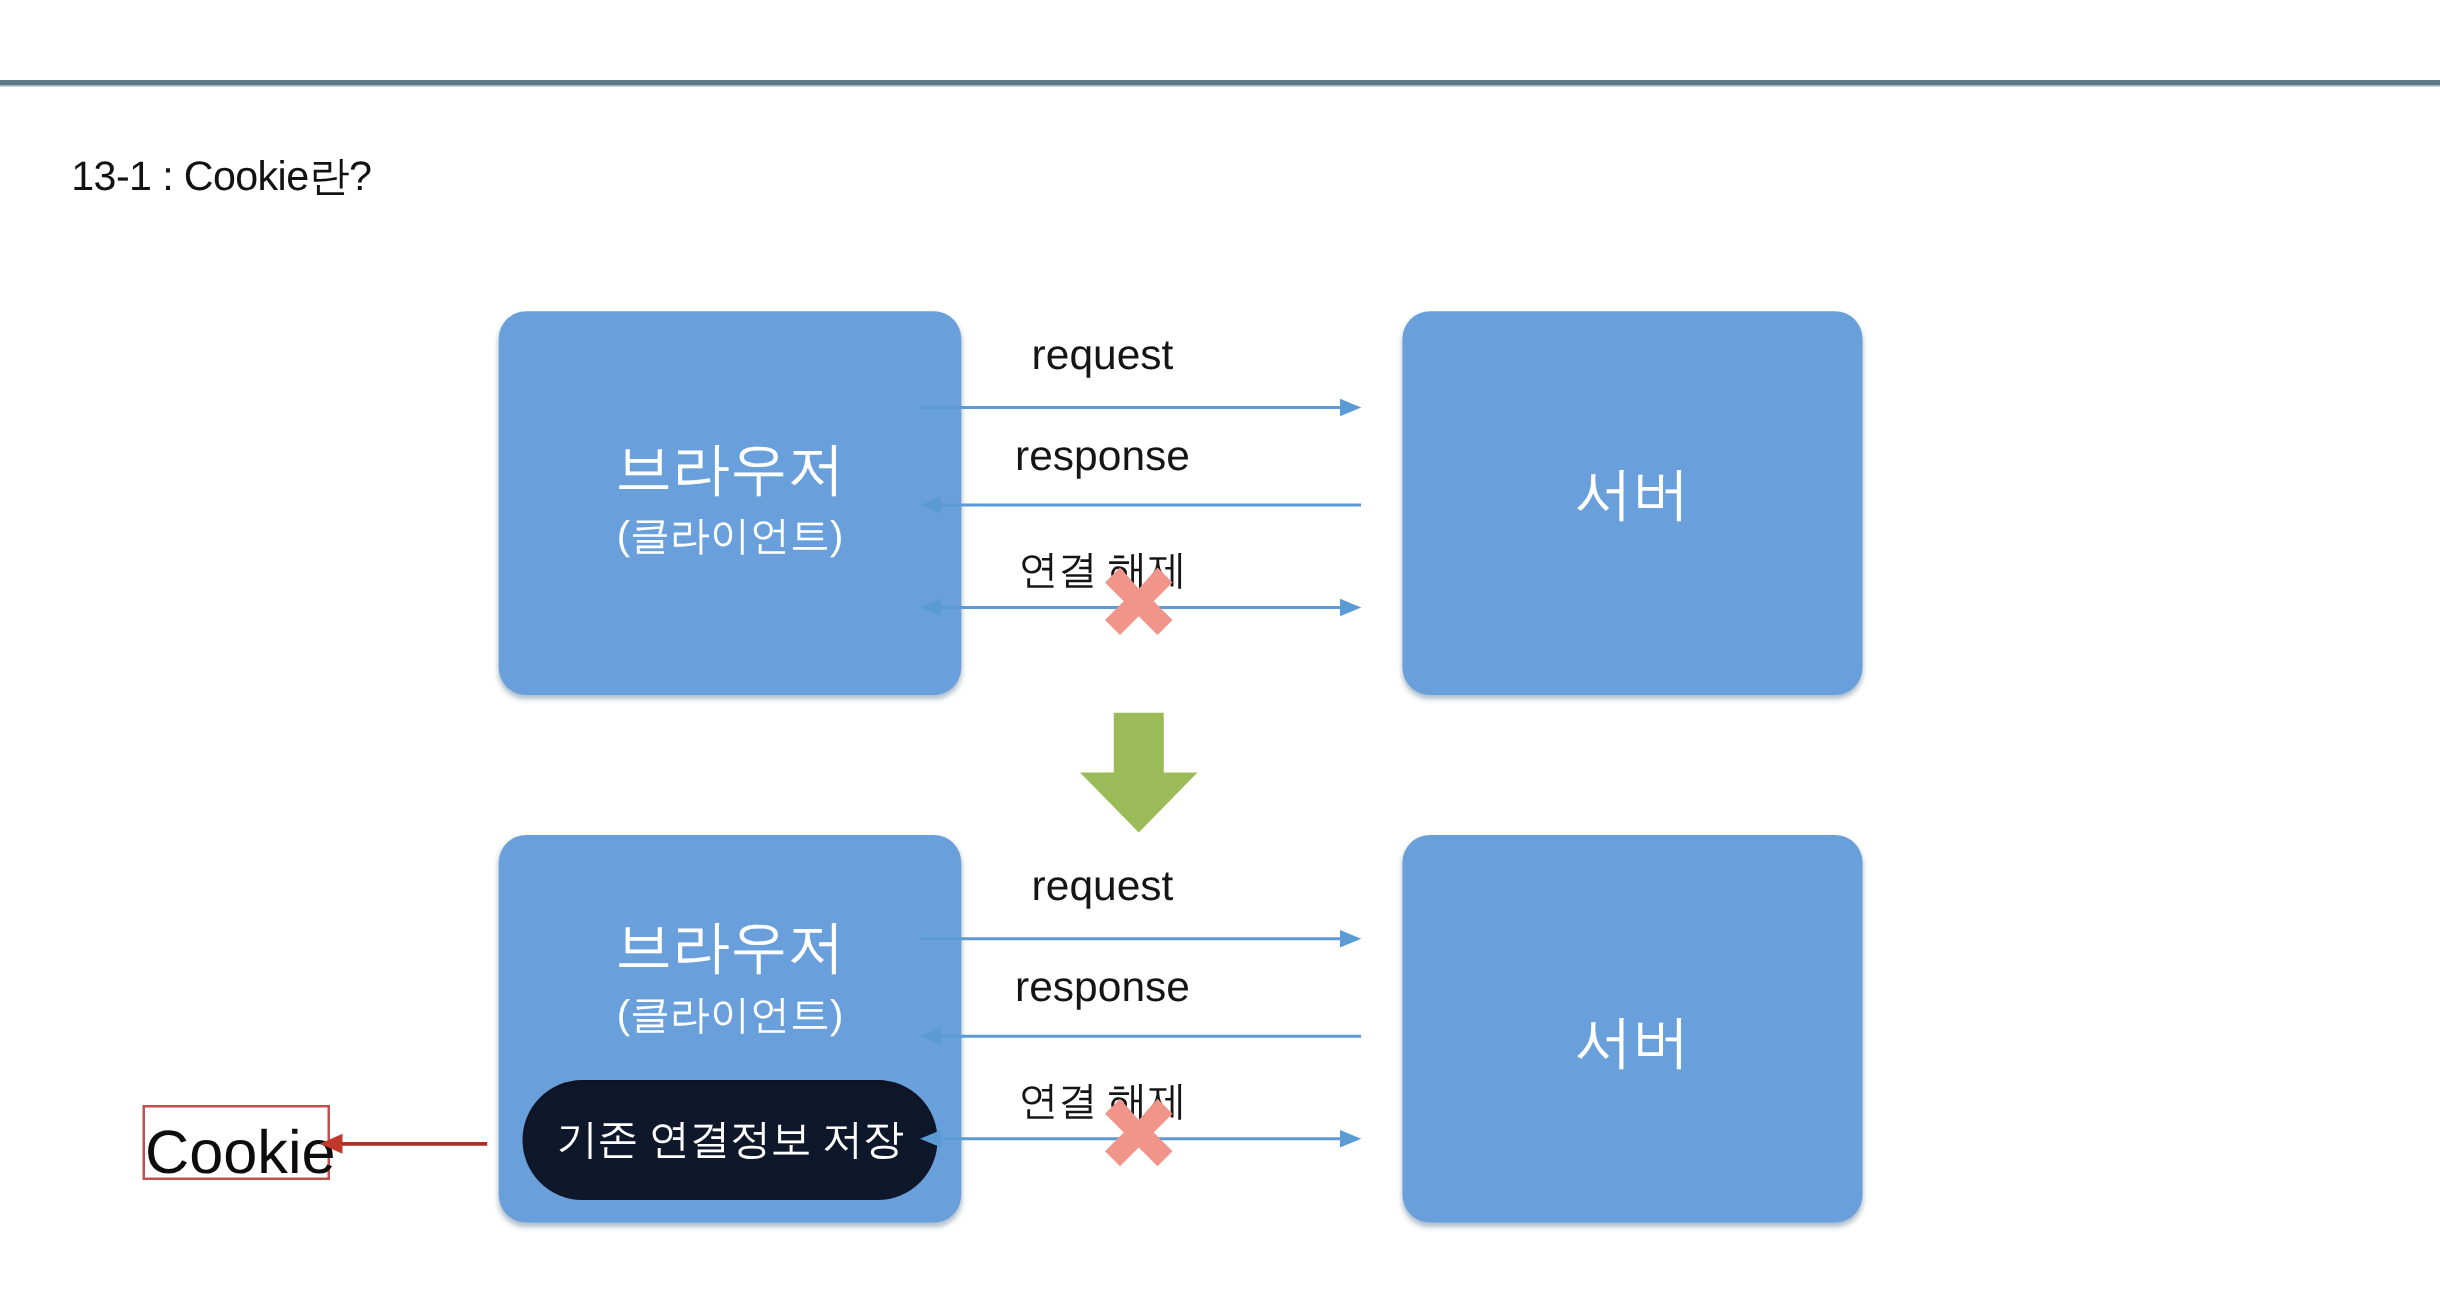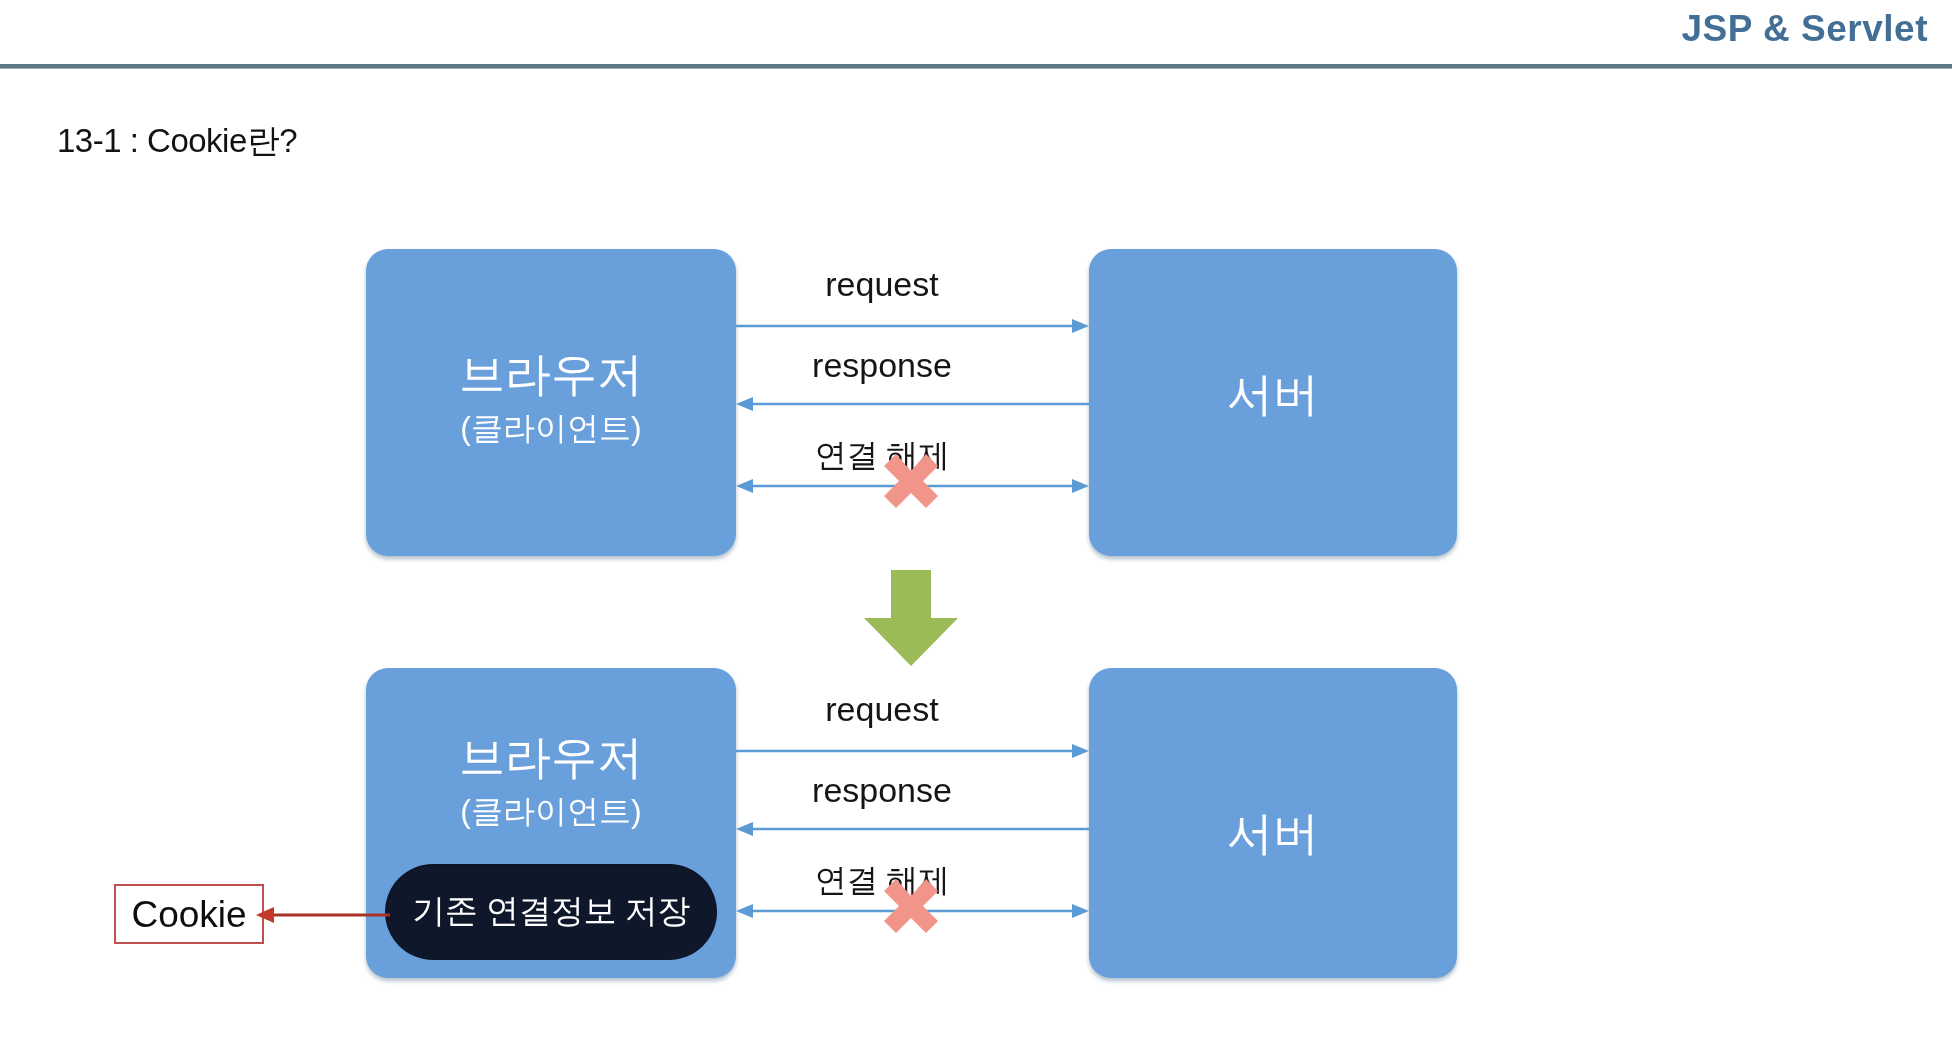--- a/index.html
+++ b/index.html
@@ -53,20 +53,21 @@
     white-space: nowrap;
   }
 
   
   .node {
     position: absolute;
     border-radius: 22px;
     background: #69A0DB;
     box-shadow: 0 3px 4px rgba(80,110,140,0.45);
     color: #ffffff;
+    margin-left: 33px;
   }
   .node .node-label {
     position: absolute;
     left: 0;
     width: 100%;
     text-align: center;
     white-space: nowrap;
   }
   .label-big {
     font-size: 46px;
@@ -176,37 +177,36 @@
     height: 60px;
     border: 2px solid #C0504D;
     background: #ffffff;
     box-sizing: border-box;
   }
   #cookie-callout .callout-label {
     position: absolute;
     left: 0; top: 8px;
     width: 100%;
     text-align: center;
-    font-size: 37px;
+    font-size: 49px;
     color: #0d0d0d;
     white-space: nowrap;
   }
   #cookie-link-arrow {
     position: absolute;
     left: 256px;
     top: 903px;
     width: 134px;
     height: 24px;
   }
 </style>
 </head>
 <body>
 
 <div id="slide-header">
-  <div id="header-title">JSP &amp; Servlet</div>
   <div id="header-rule"></div>
 </div>
 
 <div id="slide-title">13-1 : Cookie란?</div>
 
 <div class="node" id="browser-box-top">
   <div class="node-label label-big">브라우저</div>
   <div class="node-label label-small">(클라이언트)</div>
 </div>
 

